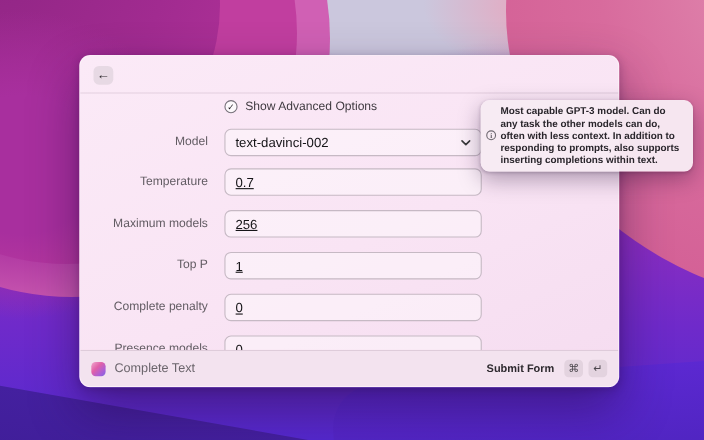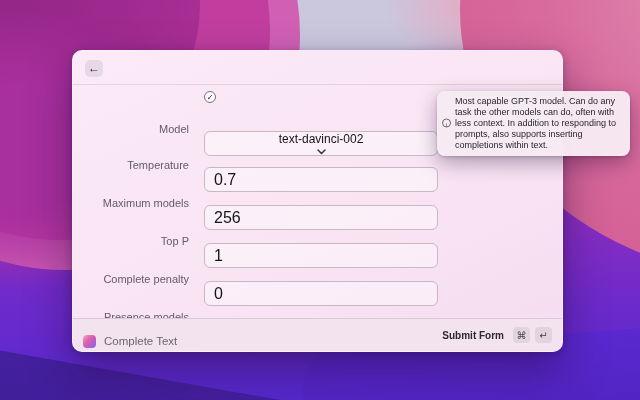--- a/index.html
+++ b/index.html
@@ -31,45 +31,45 @@
   .back-btn { position:absolute; left:12px; top:9px; width:18px; height:17px; border-radius:5px;
     background:#e7d9e4; color:#2c282c; font-size:12px; line-height:16px; text-align:center; cursor:pointer; }
 
   .chk-row { position:absolute; left:131px; top:38px; height:16px; display:flex; align-items:center; gap:7px; cursor:pointer; }
   .chk-box { width:12px; height:12px; border-radius:50%; background:#fdf9fc; border:1px solid #77717a;
     display:flex; align-items:center; justify-content:center; font-size:8px; font-weight:bold; color:#1d1b1f; }
   .chk-label { font-size:11px; color:#3f3a40; }
 
   .row { position:absolute; left:0; width:100%; height:25px; }
   .row label { position:absolute; left:0; top:0; width:116px; text-align:right; font-size:11px; color:#625c63; line-height:25px; }
-  .field, .select { position:absolute; left:131px; top:14px; width:234px; height:25px; border-radius:6px;
-    background:rgba(253,247,252,.55); border:1px solid #c6b9c4;flex-direction:column; }
+  .field, .select { position:absolute; left:131px; top:0; width:234px; height:25px; border-radius:6px;
+    background:rgba(253,247,252,.55); border:1px solid #c6b9c4; }
   .field input { width:100%; height:100%; border:none; outline:none; background:transparent;
-    font-family:"Liberation Sans","DejaVu Sans",sans-serif; font-size:16px; color:#161518; padding:0 9px; }
+    font-family:"Liberation Sans","DejaVu Sans",sans-serif; font-size:12px; color:#161518; padding:0 9px;text-decoration:underline; }
   .select { display:flex; align-items:center; justify-content:space-between; padding:0 9px; cursor:pointer;
     font-size:12px; color:#161518; }
 
   .r-model{top:66px} .r-temp{top:102px} .r-max{top:140px} .r-topp{top:178px} .r-freq{top:216px} .r-pres{top:254px}
 
   
   .footer { position:absolute; left:0; bottom:0; width:100%; height:25px; border-radius:0 0 10px 10px;
-    background:#f3e3ef; border-top:1px solid #dcc9d7; display:flex; padding:16px 10px; gap:8px; z-index:5; }
+    background:#f3e3ef; border-top:1px solid #dcc9d7; display:flex; align-items:center; padding:16px 10px; gap:8px; z-index:5; }
   .app-icon { width:13px; height:13px; border-radius:4px;
     background:linear-gradient(135deg,#f1a9cf 0%, #e060a8 40%, #a95fd8 75%, #7e6ae0 100%); }
   .footer-action { font-size:11.5px; color:#6b656c; }
   .footer-spacer { flex:1; }
   .submit-group { display:flex; align-items:center; gap:5px; cursor:pointer; }
   .submit-label { font-size:10px; font-weight:700; color:#2d292e; margin-right:4px; }
   .keycap { width:17px; height:16px; border-radius:4px; background:#e3d3df; color:#4b464c;
     font-size:10px; display:flex; align-items:center; justify-content:center; }
 
   
   .tooltip { position:absolute; left:437px; top:91px; width:193px; z-index:50; border-radius:8px;
     background:rgba(247,234,243,.97); box-shadow:0 7px 20px rgba(30,8,45,.35), 0 1px 3px rgba(30,8,45,.2);
-    padding:5px 7px 5px 18px; font-size:9px; line-height:10.9px; color:#29252b; }
+    padding:5px 7px 5px 18px; font-size:9px; line-height:10.9px; color:#29252b;font-weight:bold; }
   .info-icon { position:absolute; left:5px; top:50%; transform:translateY(-50%); width:9px; height:9px;
     border:1px solid #6e6870; border-radius:50%; color:#5d5860; font-size:6.5px; line-height:9px; text-align:center;
     font-family:"Liberation Serif","DejaVu Serif",serif; }
   .chev { display:block; }
 </style>
 </head>
 <body>
 
 <div class="stage">
 
@@ -90,20 +90,21 @@
     <div class="win-header">
       <div class="back-btn">
         <span>←</span>
       </div>
     </div>
 
     <div class="chk-row">
       <div class="chk-box">
         <span>✓</span>
       </div>
+      <span class="chk-label">Show Advanced Options</span>
     </div>
 
     <div class="row r-model">
       <label>Model</label>
       <div class="select">
         <span>text-davinci-002</span>
         <svg class="chev" width="9" height="6" viewBox="0 0 9 6">
           <polyline points="1,1 4.5,4.5 8,1" fill="none" stroke="#3a3a3c" stroke-width="1.5" stroke-linecap="round" stroke-linejoin="round"></polyline>
         </svg>
       </div>

